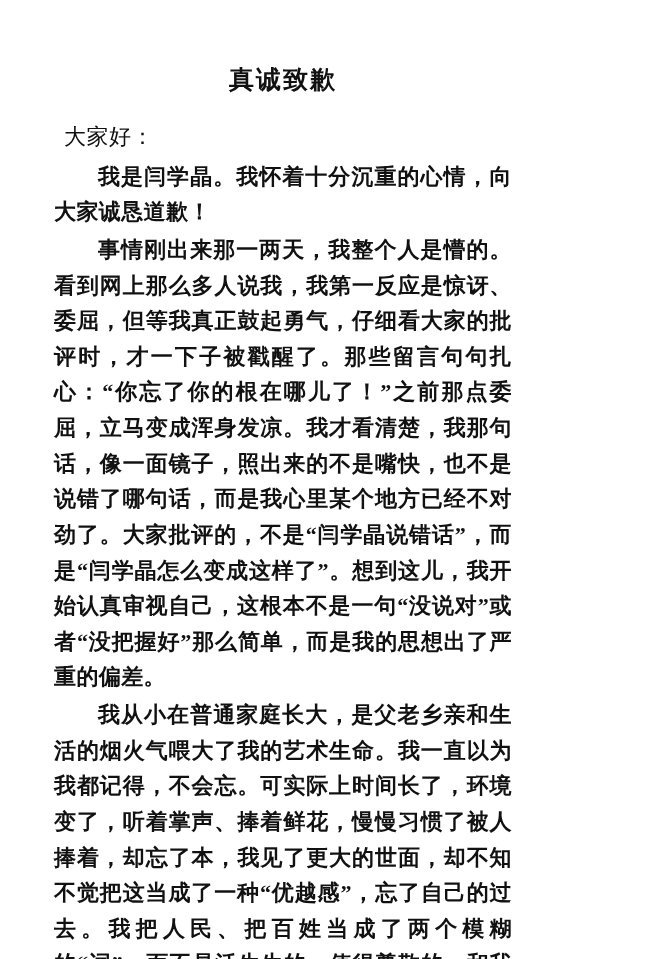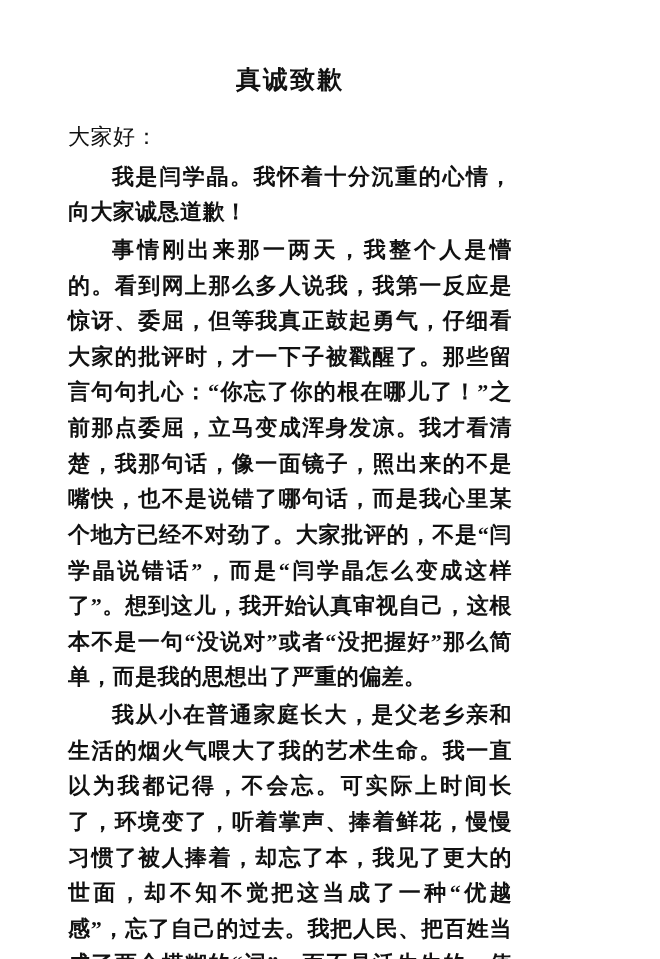--- a/index.html
+++ b/index.html
@@ -11,35 +11,35 @@
     height: 959px;
     background: #ffffff;
     font-family: "Liberation Serif", "DejaVu Serif", serif;
     color: #111111;
     overflow: hidden;
   }
   .page {
     width: 564px;
     height: 959px;
     box-sizing: border-box;
-    padding: 62px 52px 0 68px;
+    padding: 62px 52px 0 54px;
     position: relative;
   }
   .doc-title {
     text-align: center;
     font-size: 25px;
     font-weight: bold;
     letter-spacing: 2px;
     margin: 0 0 22px 0;
     line-height: 1.4;
   }
   .salutation {
     font-size: 22px;
     line-height: 1.62;
-    margin: 0 0 4px 0;
+    margin: 0 0 4px 10px;
     letter-spacing: 0.5px;
   }
   .para {
     font-size: 22px;
     line-height: 1.62;
     margin: 0 0 2px 0;
     text-indent: 2em;
     text-align: justify;
     text-justify: inter-character;
     letter-spacing: 0.4px;

